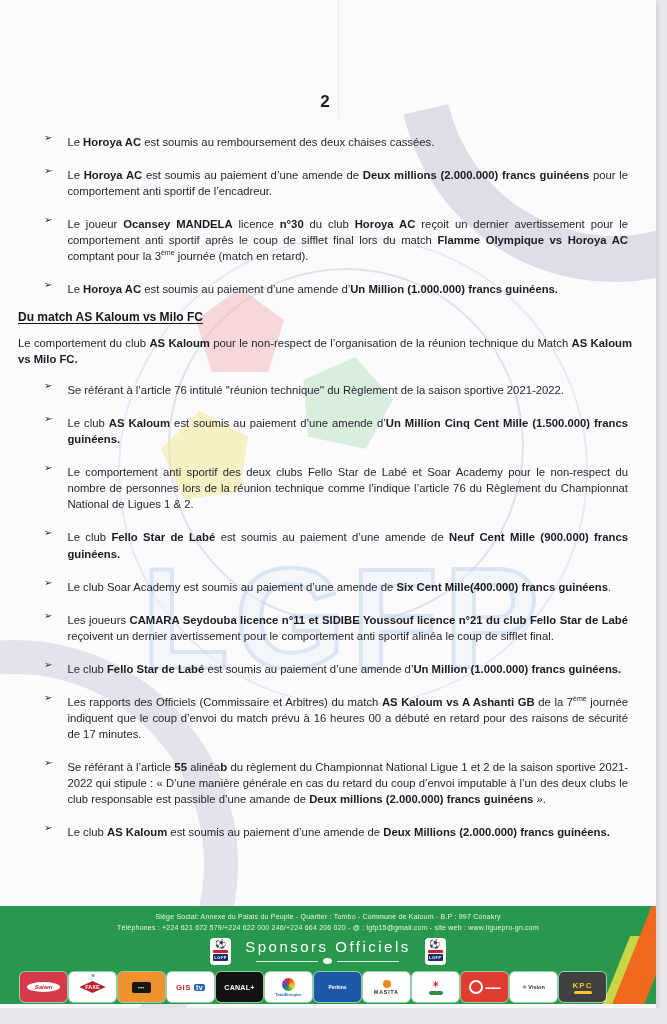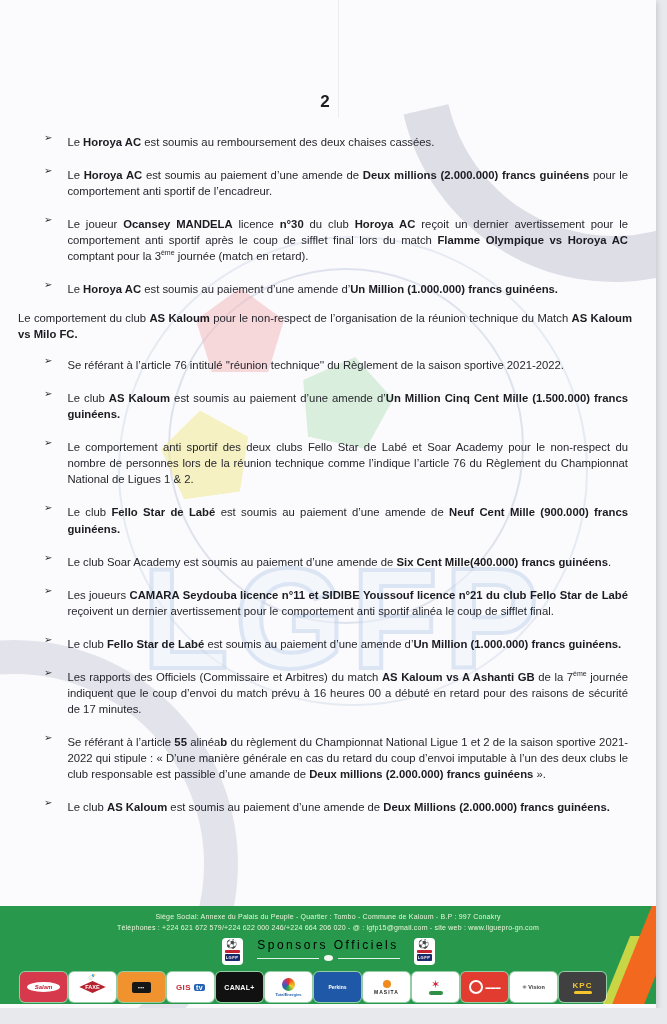--- a/index.html
+++ b/index.html
@@ -61,21 +61,21 @@
   
   .footer-band{
     position:absolute;left:0;top:906px;width:656px;height:98px;z-index:3;
     background:#28994c;overflow:hidden;
   }
   .stripe-yellow{position:absolute;right:14px;top:30px;width:30px;height:90px;background:#c8d645;transform:skewX(-22deg);}
   .stripe-orange{position:absolute;right:-6px;top:-8px;width:32px;height:124px;background:#f2681e;transform:skewX(-22deg);}
   .addr{position:relative;text-align:center;font-size:7px;line-height:1.6;color:#e9f4da;padding-top:5px;letter-spacing:.2px;}
   .sponsors-line{position:relative;display:flex;align-items:flex-start;justify-content:center;gap:14px;margin-top:5px;}
   .titlecol{display:flex;flex-direction:column;align-items:center;}
-  .sp-title{font-size:12px;letter-spacing:2.5px;color:#000000;font-weight:400;}
+  .sp-title{font-size:15px;letter-spacing:2.5px;color:#ffffff;font-weight:400;}
   .under{display:flex;align-items:center;gap:5px;margin-top:3px;}
   .under .ln{width:62px;height:1px;background:rgba(255,255,255,.85);}
   .under .dot{width:9px;height:6px;border-radius:50%;background:#f4f8ef;}
   .badge{
     width:21px;height:27px;background:#fff;border-radius:4px;
     display:flex;flex-direction:column;align-items:center;padding-top:1px;box-sizing:border-box;
   }
   .badge .ball{font-size:9px;line-height:10px;}
   .badge .ribbon{width:15px;height:3px;background:#c52330;border-radius:1px;margin-top:1px;}
   .badge .keys{
@@ -143,20 +143,21 @@
           <div class="bullet">
             <span class="arrow">➢</span>
             <p class="btext"><span>Le joueur </span><span class="bb">Ocansey MANDELA</span><span> licence </span><span class="bb">n°30</span><span> du club </span><span class="bb">Horoya AC</span><span> reçoit un dernier avertissement pour le comportement anti sportif après le coup de sifflet final lors du match </span><span class="bb">Flamme Olympique vs Horoya AC</span><span> comptant pour la 3</span><sup>ème</sup><span> journée (match en retard).</span></p>
           </div>
           <div class="bullet">
             <span class="arrow">➢</span>
             <p class="btext"><span>Le </span><span class="bb">Horoya AC</span><span> est soumis au paiement d’une amende d’</span><span class="bb">Un Million (1.000.000) francs guinéens.</span></p>
           </div>
         </section>
         <section>
+          <h2 class="sec-heading">Du match AS Kaloum vs Milo FC</h2>
           <p class="intro"><span>Le comportement du club </span><span class="bb">AS Kaloum</span><span> pour le non-respect de l’organisation de la réunion technique du Match </span><span class="bb">AS Kaloum vs Milo FC.</span></p>
           <div class="bullet">
             <span class="arrow">➢</span>
             <p class="btext"><span>Se référant à l’article 76 intitulé ''réunion technique'' du Règlement de la saison sportive 2021-2022.</span></p>
           </div>
           <div class="bullet">
             <span class="arrow">➢</span>
             <p class="btext"><span>Le club </span><span class="bb">AS Kaloum</span><span> est soumis au paiement d’une amende d’</span><span class="bb">Un Million Cinq Cent Mille (1.500.000) francs guinéens.</span></p>
           </div>
         </section>

